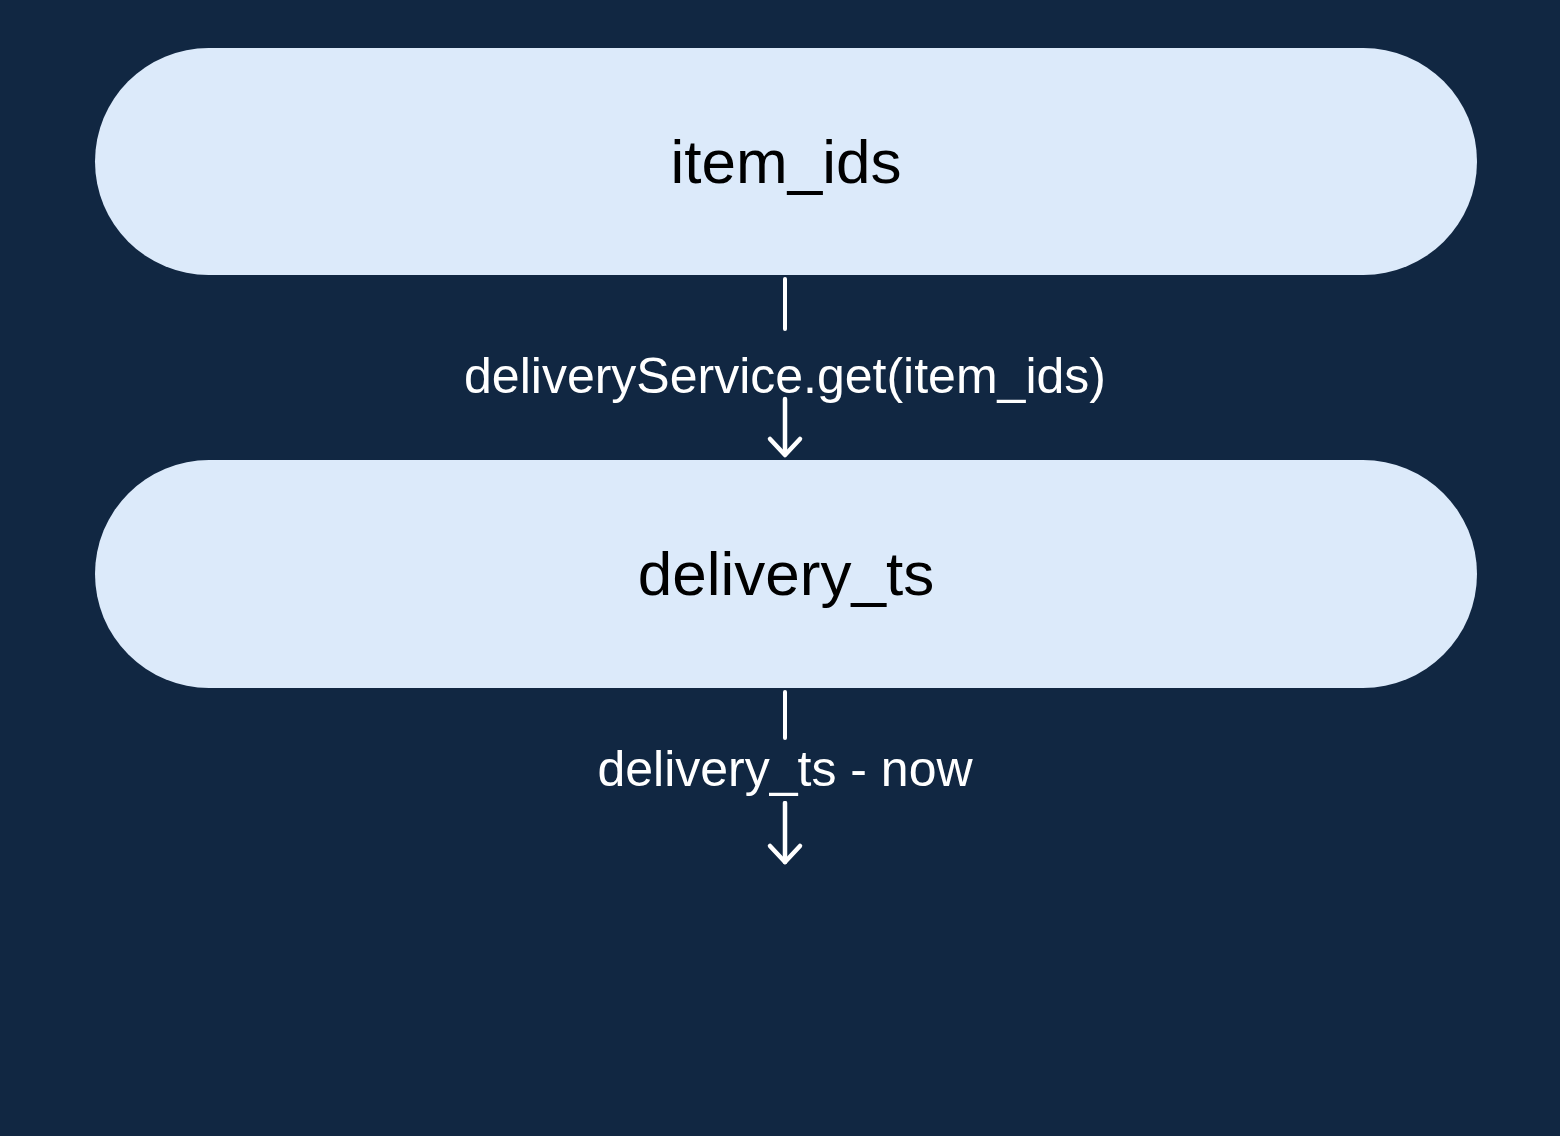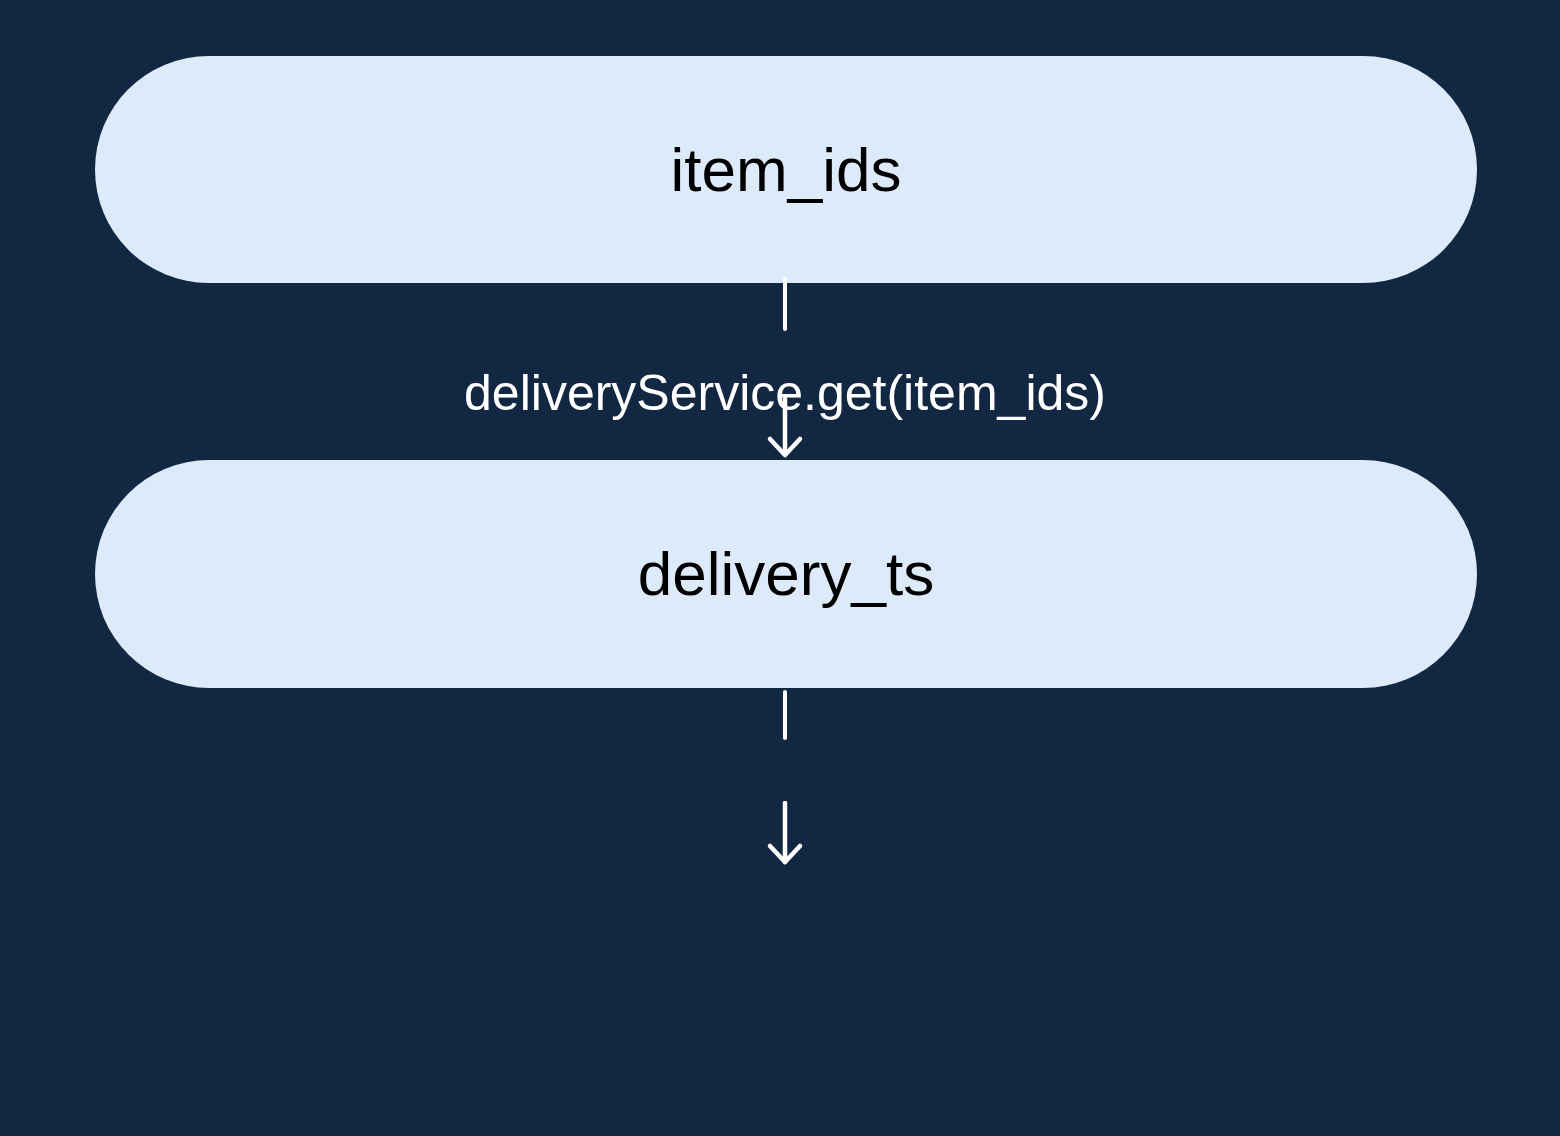--- a/index.html
+++ b/index.html
@@ -32,21 +32,21 @@
     display: flex;
     align-items: center;
     justify-content: center;
   }
   .node-label {
     color: var(--node-text-color);
     font-size: 62px;
     line-height: 1;
     white-space: nowrap;
   }
-  .node-1 { top: 56px; height: 227px; }
+  .node-1 { top: 48px; height: 227px; }
   .node-2 { top: 460px; }
   .node-3 { top: 870px; }
 
   .edge-line {
     position: absolute;
     left: 783px;
     width: 4px;
     background: var(--edge-color);
     border-radius: 2px;
   }
@@ -55,21 +55,21 @@
 
   .edge-label {
     position: absolute;
     left: 785px;
     transform: translateX(-50%);
     color: var(--edge-color);
     font-size: 50px;
     line-height: 1;
     white-space: nowrap;
   }
-  .edge-label-1 { top: 351px; margin-top: 17px; }
+  .edge-label-1 { top: 351px; }
   .edge-label-2 { top: 744px; }
 
   .edge-arrow {
     position: absolute;
     left: 764px;
     width: 42px;
   }
   .edge-arrow-1 { top: 396px; height: 64px; }
   .edge-arrow-2 { top: 801px; height: 66px; }
   .edge-arrow line,
@@ -95,19 +95,20 @@
   <svg class="edge-arrow edge-arrow-1" viewBox="0 0 42 64">
     <line x1="21" y1="3" x2="21" y2="58"></line>
     <polyline points="6,43 21,59 36,43"></polyline>
   </svg>
 
   <div class="node node-2">
     <span class="node-label">delivery_ts</span>
   </div>
 
   <div class="edge-line edge-line-2"></div>
+  <div class="edge-label edge-label-2">delivery_ts - now</div>
   <svg class="edge-arrow edge-arrow-2" viewBox="0 0 42 66">
     <line x1="21" y1="2" x2="21" y2="61"></line>
     <polyline points="6,45 21,61 36,45"></polyline>
   </svg>
 
 
 </div>
 
 </body></html>

